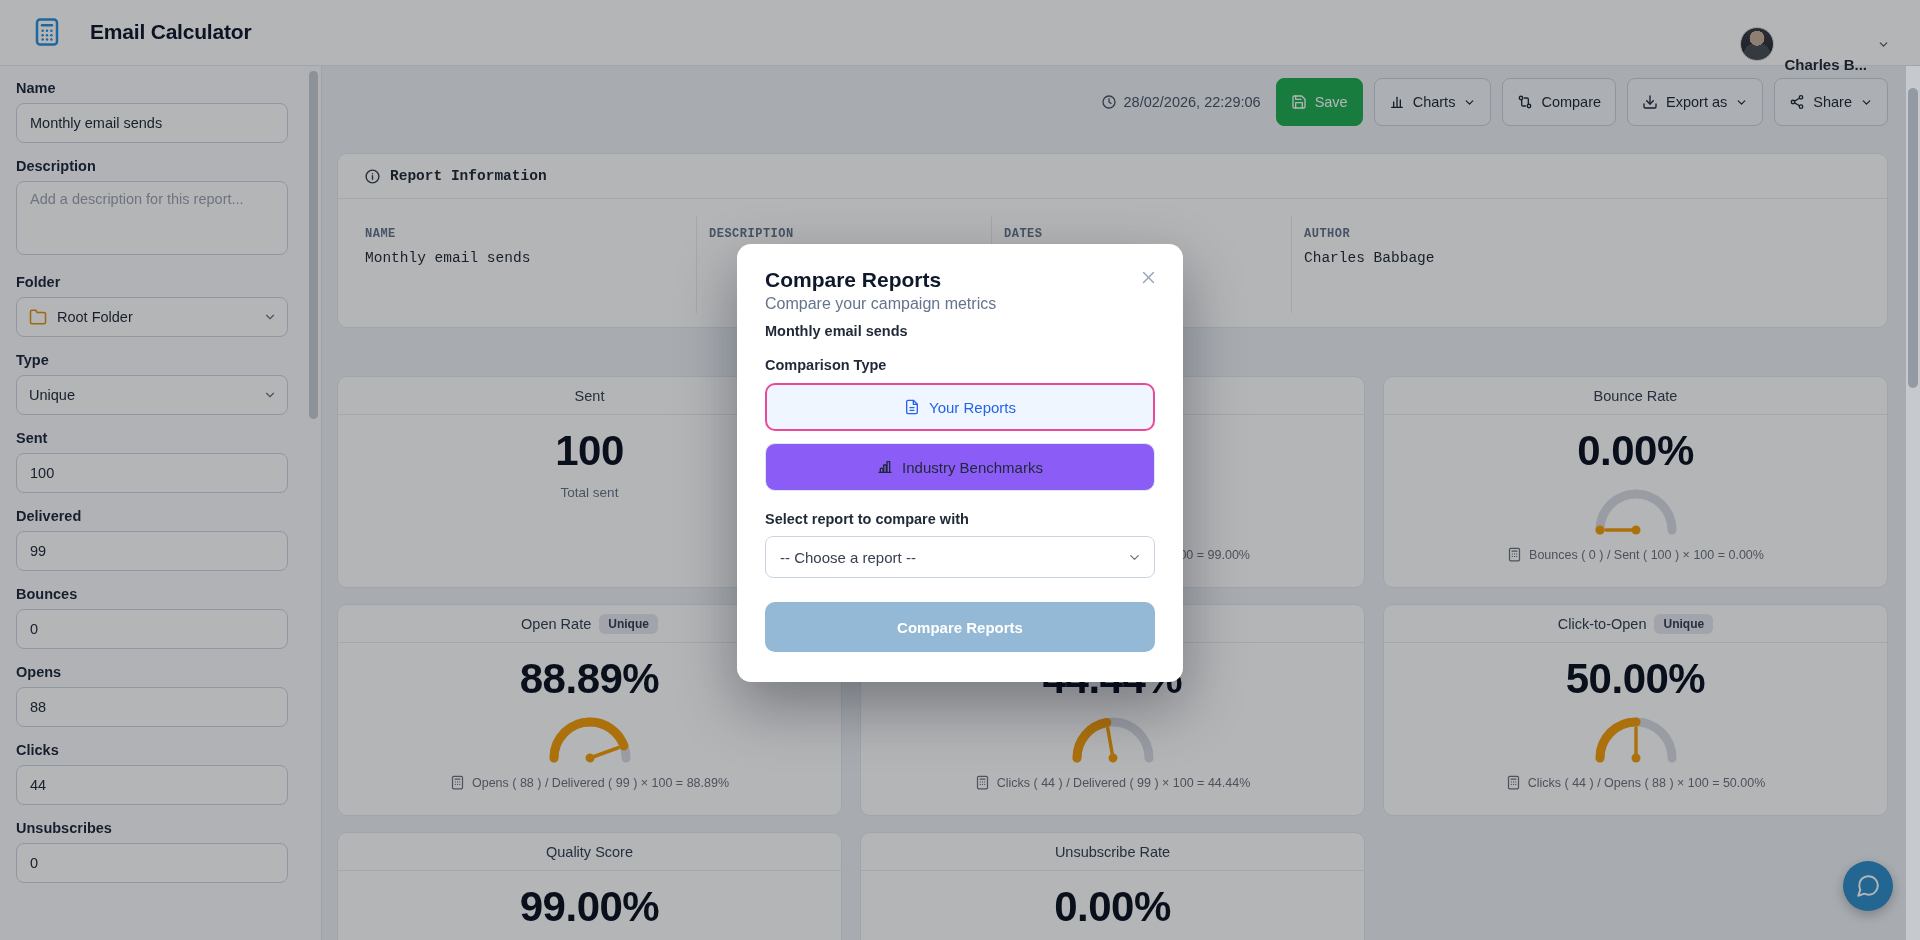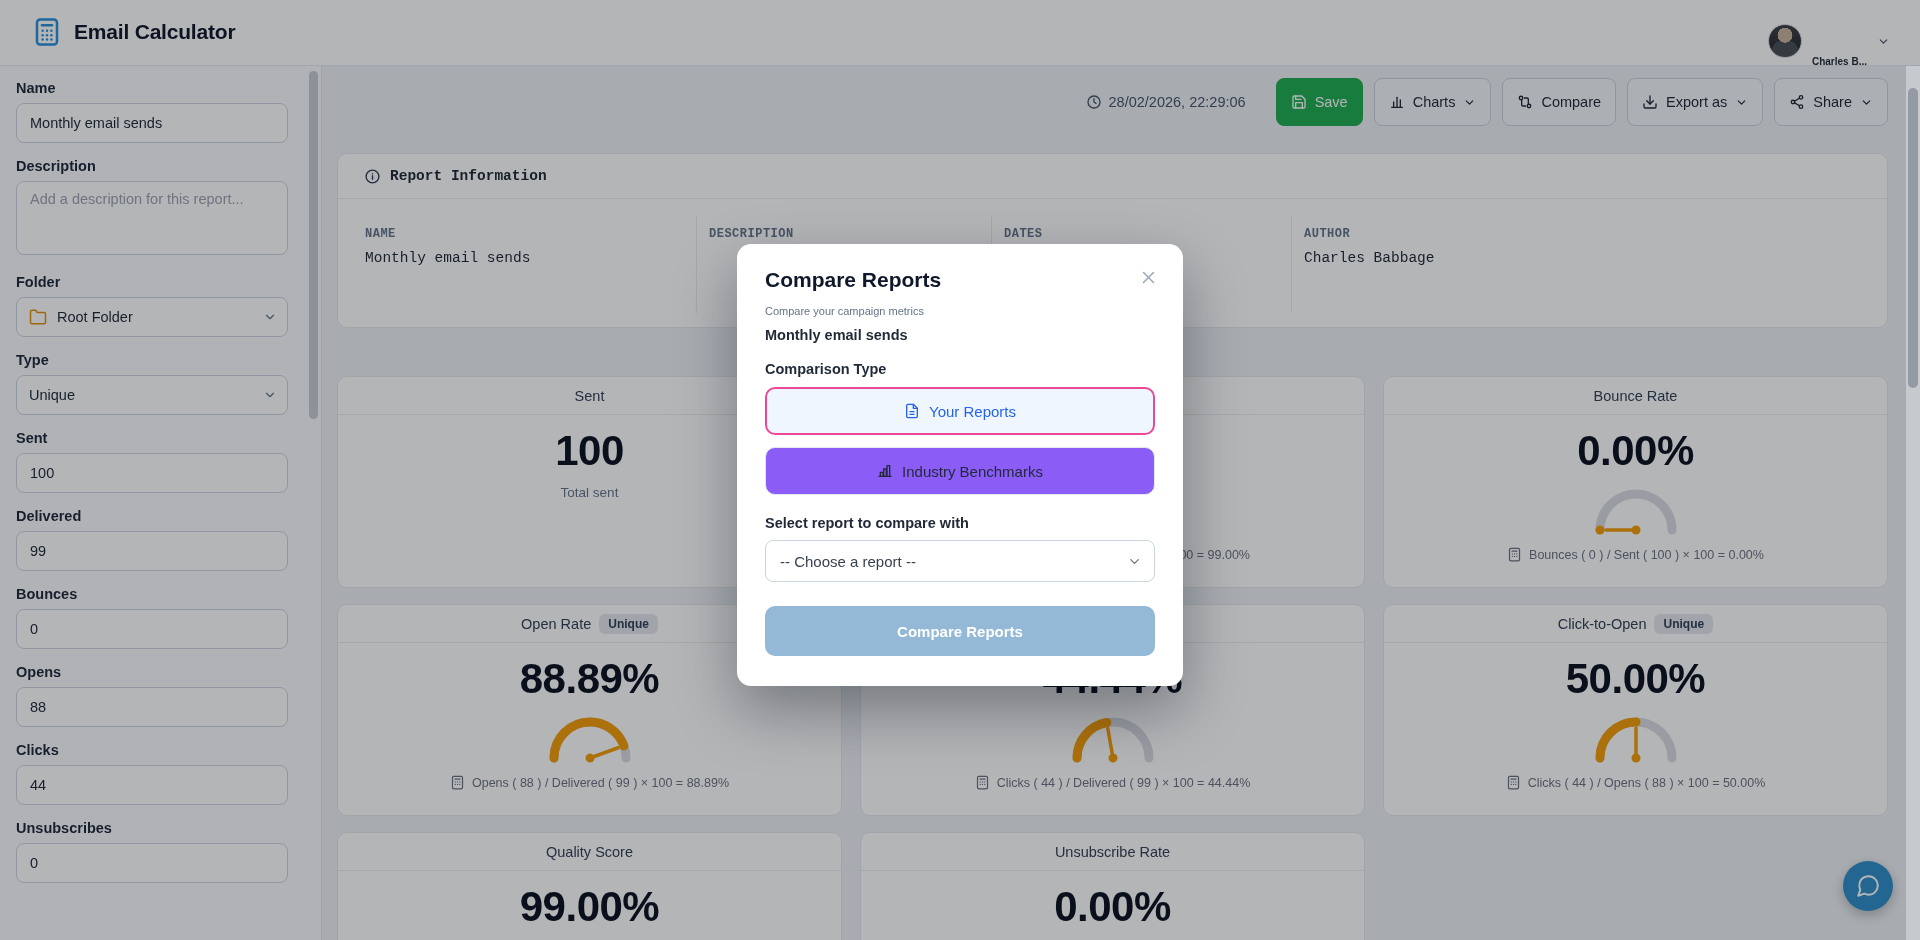--- a/index.html
+++ b/index.html
@@ -1,43 +1,43 @@
 <!DOCTYPE html>
 <html><head>
 <meta charset="utf-8">
 <style>
   * { margin:0; padding:0; box-sizing:border-box; }
   html,body { width:1920px; height:940px; overflow:hidden; font-family:"Liberation Sans", sans-serif; background:#eef2f6; position:relative; }
 
   
   .app-header { position:absolute; left:0; top:0; width:1920px; height:66px; background:#ffffff; border-bottom:1px solid #e5e9ee; z-index:10; }
-  .brand { position:absolute; left:32px; top:17px; display:flex; align-items:center; gap:12px; }
+  .brand { position:absolute; left:32px; top:17px; display:flex; align-items:center; gap:28px; }
   .brand-title { font-size:21px; font-weight:700; color:#0f172a; letter-spacing:-0.2px; }
   .user-menu { position:absolute; right:30px; top:15px; display:flex; align-items:center; gap:10px; cursor:pointer; }
   .avatar { width:34px; height:34px; border-radius:50%; background:
       radial-gradient(circle at 50% 32%, #c8b49c 0 27%, rgba(0,0,0,0) 28%),
       radial-gradient(circle at 50% 88%, #4a4e55 0 42%, rgba(0,0,0,0) 43%),
       linear-gradient(#3c4047,#23262b); border:1px solid #d6dadf; }
-  .user-name { font-size:10px; font-weight:600; color:#1f2937;margin-top:41px; }
+  .user-name { font-size:15px; font-weight:600; color:#1f2937;margin-top:41px; }
 
   
   .sidebar { position:absolute; left:0; top:66px; width:322px; height:874px; background:#fafbfd; border-right:1px solid #e2e7ec; padding:14px 18px 0 16px; z-index:5; }
   .field { margin-bottom:15px; width:272px; }
   .field-label { display:block; font-size:14.5px; font-weight:600; color:#1e293b; margin-bottom:7px; }
   .text-input, .num-input { width:272px; height:40px; border:1px solid #cbd5e1; border-radius:8px; background:#fff; padding:0 13px; font-size:14.5px; color:#1f2937; font-family:"Liberation Sans",sans-serif; outline:none; }
   textarea.desc-input { width:272px; height:74px; border:1px solid #cbd5e1; border-radius:8px; background:#fff; padding:9px 13px; font-size:14.5px; color:#1f2937; resize:none; font-family:"Liberation Sans",sans-serif; outline:none; }
   textarea.desc-input::placeholder { color:#9ca3af; }
   .select-box { width:272px; height:40px; border:1px solid #cbd5e1; border-radius:8px; background:#fff; display:flex; align-items:center; gap:10px; padding:0 12px; position:relative; cursor:pointer; }
   .select-box .sel-text { font-size:14.5px; color:#1f2937; }
   .select-box .chev { position:absolute; right:10px; color:#64748b; }
   .side-scroll-thumb { position:absolute; left:309px; top:5px; width:9px; height:348px; border-radius:5px; background:#c7ccd3; }
 
   
   .toolbar { position:absolute; top:78px; right:32px; display:flex; align-items:center; gap:11px; z-index:5; }
-  .timestamp { display:flex; align-items:center; gap:7px; font-size:14.5px; color:#475569; margin-right:19px; }
+  .timestamp { display:flex; align-items:center; gap:7px; font-size:14.5px; color:#475569; margin-right:4px; }
   .btn { height:48px; display:flex; align-items:center; gap:8px; padding:0 14px; border-radius:8px; border:1px solid #c9d2dc; background:#f4f7fa; font-size:14.5px; font-weight:500; color:#1f2937; cursor:pointer; }
   .btn-save { background:#1fae52; border-color:#1fae52; color:#ffffff; }
   .chev-sm { display:flex; color:#475569; }
 
   
   .panel { position:absolute; left:337px; top:153px; width:1551px; height:175px; background:#ffffff; border:1px solid #e4e8ee; border-radius:10px; z-index:5;font-family:Liberation Mono, monospace; }
   .panel-head { height:45px; border-bottom:1px solid #e8ebf0; display:flex; align-items:center; gap:9px; padding:0 26px; color:#1f2937; }
   .panel-head .ph-title { font-size:14.5px; font-weight:700; }
   .panel-col { position:absolute; top:73px; }
   .col-label { font-size:12px; font-weight:700; letter-spacing:0.5px; color:#64748b; margin-bottom:9px; }
@@ -58,21 +58,21 @@
 
   
   .overlay { position:absolute; inset:0; background:rgba(5,10,18,0.30); z-index:50; }
   .chat-fab { position:absolute; left:1843px; top:861px; width:50px; height:50px; border-radius:50%; background:#2e8fc9; display:flex; align-items:center; justify-content:center; z-index:40; cursor:pointer; box-shadow:0 4px 12px rgba(0,0,0,0.25); }
   .page-scrollbar { position:absolute; right:0; top:66px; width:14px; height:874px; background:#c6cacf; z-index:70; }
   .page-scroll-thumb { position:absolute; left:2px; top:22px; width:10px; height:300px; border-radius:6px; background:#949aa3; }
 
   .modal { position:absolute; left:737px; top:244px; width:446px; background:#ffffff; border-radius:14px; z-index:60; padding:24px 28px 30px 28px; box-shadow:0 24px 60px rgba(2,8,20,0.35); }
   .modal-title { font-size:21px; font-weight:700; color:#0f172a; }
   .modal-close { position:absolute; top:20px; right:22px; width:26px; height:26px; display:flex; align-items:center; justify-content:center; color:#94a3b8; cursor:pointer; }
-  .modal-sub { margin-top:13px; font-size:11px; color:#64748b; }
+  .modal-sub { margin-top:3px; font-size:16px; color:#64748b; }
   .modal-report-name { margin-top:10px; font-size:14.5px; font-weight:600; color:#1f2937; }
   .modal-label { margin-top:18px; font-size:14.5px; font-weight:600; color:#1f2937; }
   .choice-btn { margin-top:10px; width:390px; height:48px; border-radius:10px; display:flex; align-items:center; justify-content:center; gap:9px; font-size:15px; font-weight:500; cursor:pointer; font-family:"Liberation Sans",sans-serif; }
   .choice-selected { border:2px solid #ec4899; background:#eff6ff; color:#2563eb; }
   .choice-plain { margin-top:12px; border:1px solid #e2e8f0; background:#8b5cf6; color:#1f2937; }
   .modal-select { margin-top:9px; width:390px; height:42px; border:1px solid #cbd5e1; border-radius:8px; background:#fff; display:flex; align-items:center; padding:0 14px; position:relative; cursor:pointer; }
   .modal-select .sel-text { font-size:15px; color:#374151; }
   .modal-select .chev { position:absolute; right:12px; color:#6b7280; }
   .submit-btn { margin-top:24px; width:390px; height:50px; border:none; border-radius:10px; background:#93b9d6; color:#ffffff; font-size:15px; font-weight:600; cursor:default; font-family:"Liberation Sans",sans-serif; }
 

